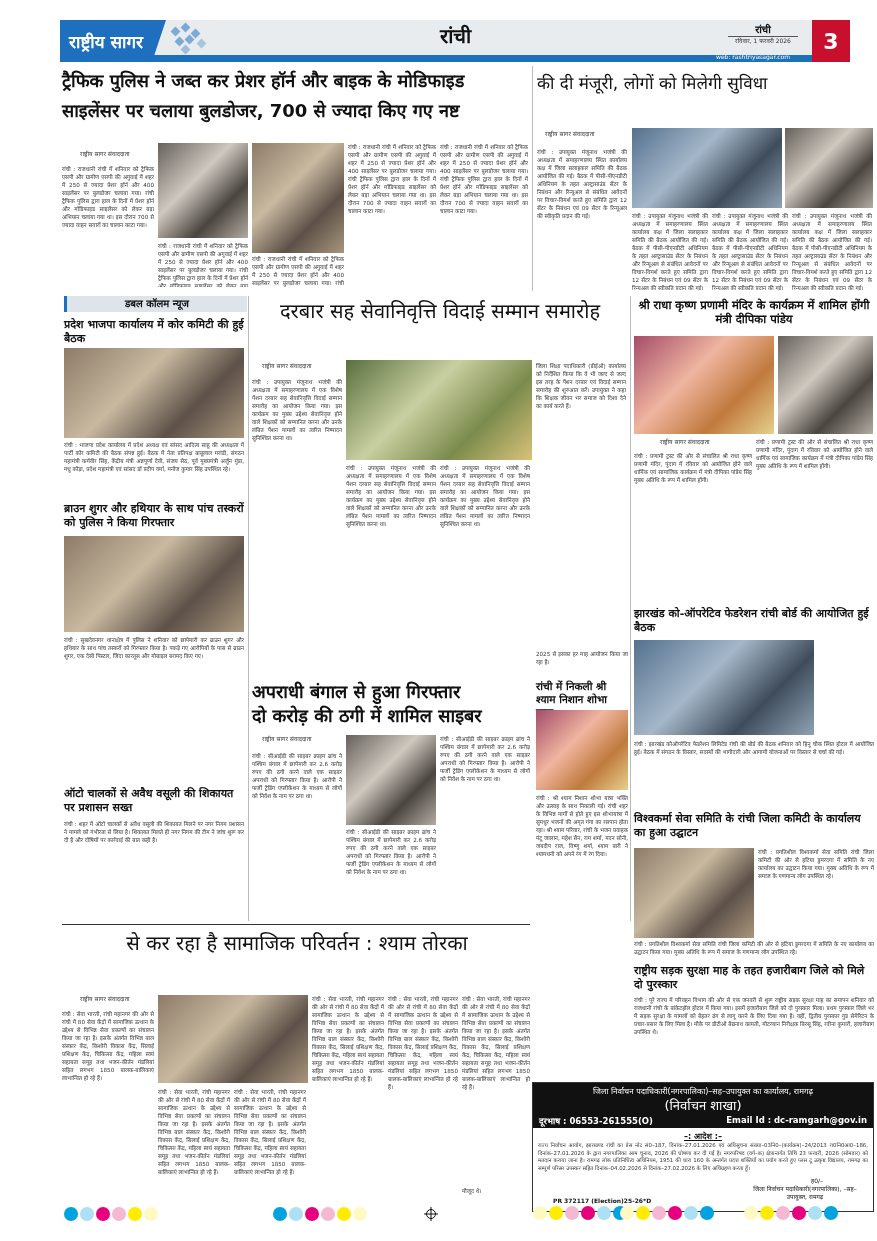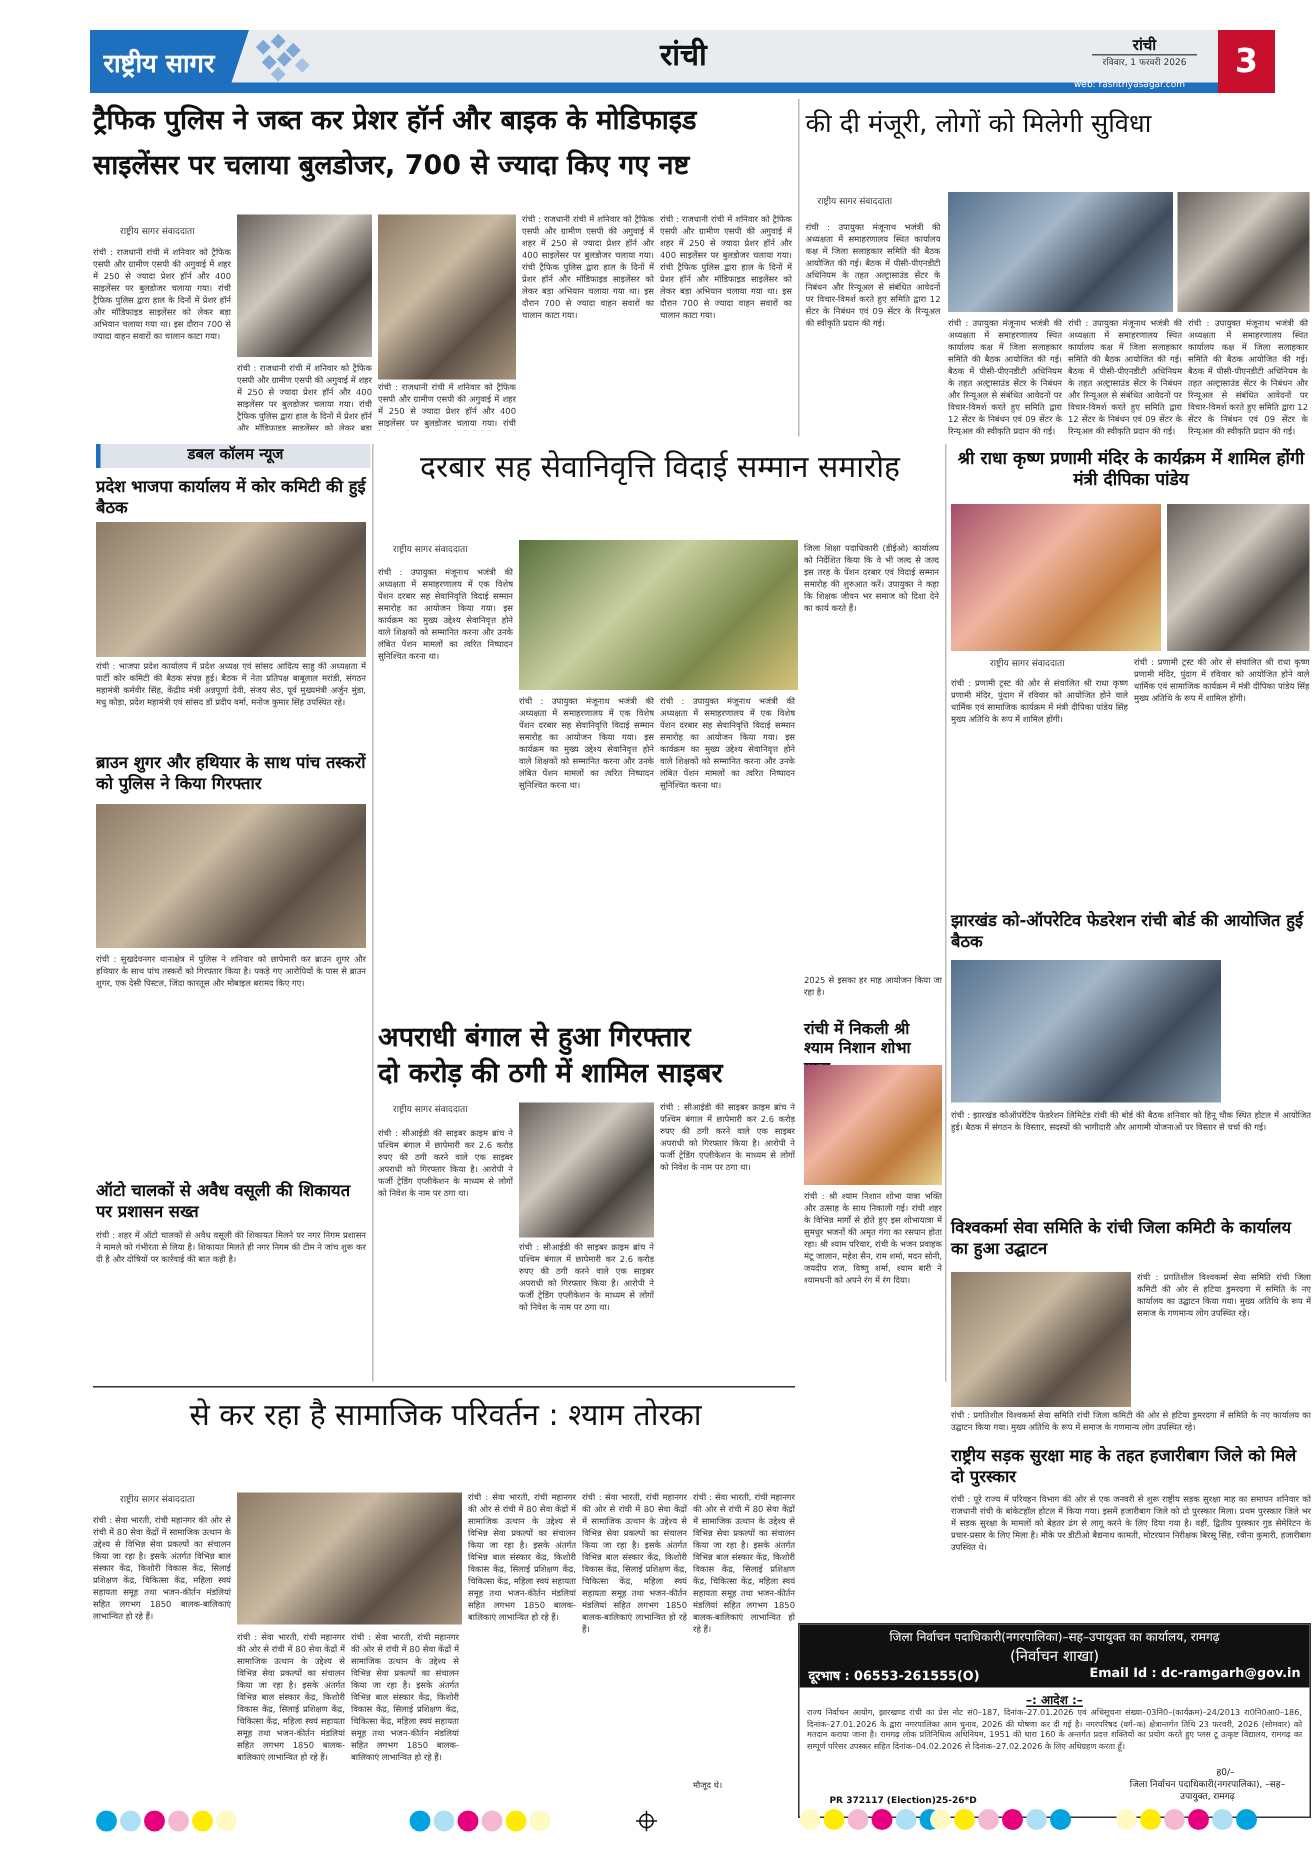--- a/index.html
+++ b/index.html
@@ -147,21 +147,21 @@
 <div class="abs body-text" style="left:158px;top:1088px;width:72px;height:108px;">रांची : सेवा भारती, रांची महानगर की ओर से रांची में 80 सेवा केंद्रों में सामाजिक उत्थान के उद्देश्य से विभिन्न सेवा प्रकल्पों का संचालन किया जा रहा है। इसके अंतर्गत विभिन्न बाल संस्कार केंद्र, किशोरी विकास केंद्र, सिलाई प्रशिक्षण केंद्र, चिकित्सा केंद्र, महिला स्वयं सहायता समूह तथा भजन-कीर्तन मंडलियां सहित लगभग 1850 बालक-बालिकाएं लाभान्वित हो रहे हैं।</div>
 <div class="abs body-text" style="left:234px;top:1088px;width:72px;height:108px;">रांची : सेवा भारती, रांची महानगर की ओर से रांची में 80 सेवा केंद्रों में सामाजिक उत्थान के उद्देश्य से विभिन्न सेवा प्रकल्पों का संचालन किया जा रहा है। इसके अंतर्गत विभिन्न बाल संस्कार केंद्र, किशोरी विकास केंद्र, सिलाई प्रशिक्षण केंद्र, चिकित्सा केंद्र, महिला स्वयं सहायता समूह तथा भजन-कीर्तन मंडलियां सहित लगभग 1850 बालक-बालिकाएं लाभान्वित हो रहे हैं।</div>
 <div class="abs body-text" style="left:312px;top:995px;width:72px;height:201px;">रांची : सेवा भारती, रांची महानगर की ओर से रांची में 80 सेवा केंद्रों में सामाजिक उत्थान के उद्देश्य से विभिन्न सेवा प्रकल्पों का संचालन किया जा रहा है। इसके अंतर्गत विभिन्न बाल संस्कार केंद्र, किशोरी विकास केंद्र, सिलाई प्रशिक्षण केंद्र, चिकित्सा केंद्र, महिला स्वयं सहायता समूह तथा भजन-कीर्तन मंडलियां सहित लगभग 1850 बालक-बालिकाएं लाभान्वित हो रहे हैं।</div>
 <div class="abs body-text" style="left:388px;top:995px;width:70px;height:201px;">रांची : सेवा भारती, रांची महानगर की ओर से रांची में 80 सेवा केंद्रों में सामाजिक उत्थान के उद्देश्य से विभिन्न सेवा प्रकल्पों का संचालन किया जा रहा है। इसके अंतर्गत विभिन्न बाल संस्कार केंद्र, किशोरी विकास केंद्र, सिलाई प्रशिक्षण केंद्र, चिकित्सा केंद्र, महिला स्वयं सहायता समूह तथा भजन-कीर्तन मंडलियां सहित लगभग 1850 बालक-बालिकाएं लाभान्वित हो रहे हैं।</div>
 <div class="abs body-text" style="left:462px;top:995px;width:68px;height:190px;">रांची : सेवा भारती, रांची महानगर की ओर से रांची में 80 सेवा केंद्रों में सामाजिक उत्थान के उद्देश्य से विभिन्न सेवा प्रकल्पों का संचालन किया जा रहा है। इसके अंतर्गत विभिन्न बाल संस्कार केंद्र, किशोरी विकास केंद्र, सिलाई प्रशिक्षण केंद्र, चिकित्सा केंद्र, महिला स्वयं सहायता समूह तथा भजन-कीर्तन मंडलियां सहित लगभग 1850 बालक-बालिकाएं लाभान्वित हो रहे हैं।</div>
 <div class="abs body-text" style="left:462px;top:1187px;width:68px;height:10px;">मौजूद थे।</div>
 
 <div class="abs notice" style="left:532px;top:1058px;width:340px;height:128px;margin-top:24px;">
   <div class="notice-head" style="padding-top:2px;">
     <div>जिला निर्वाचन पदाधिकारी(नगरपालिका)–सह–उपायुक्त का कार्यालय, रामगढ़</div>
-    <div style="font-size:10px;">(निर्वाचन शाखा)</div>
+    <div style="font-size:13px;">(निर्वाचन शाखा)</div>
     <div style="display:flex;justify-content:space-between;padding:1px 6px 2px;font-weight:bold;font-size:8.5px;">
       <span>दूरभाष : 06553-261555(O)</span>
       <span>Email Id : dc-ramgarh@gov.in</span>
     </div>
   </div>
   <div style="text-align:center;font-size:8px;font-weight:bold;text-decoration:underline;margin-top:2px;">–: आदेश :–</div>
   <div class="body-text" style="padding:1px 5px;height:50px;font-size:5.4px;line-height:7.5px;">राज्य निर्वाचन आयोग, झारखण्ड रांची का प्रेस नोट सं0–187, दिनांक–27.01.2026 एवं अधिसूचना संख्या–03नि0–(कार्यक्रम)–24/2013 रा0नि0आ0–186, दिनांक–27.01.2026 के द्वारा नगरपालिका आम चुनाव, 2026 की घोषणा कर दी गई है। नगरपरिषद (वर्ग–क) क्षेत्रान्तर्गत तिथि 23 फरवरी, 2026 (सोमवार) को मतदान कराया जाना है। रामगढ़ लोक प्रतिनिधित्व अधिनियम, 1951 की धारा 160 के अन्तर्गत प्रदत्त शक्तियों का प्रयोग करते हुए प्लस टू उत्कृष्ट विद्यालय, रामगढ़ का सम्पूर्ण परिसर उपस्कर सहित दिनांक–04.02.2026 से दिनांक–27.02.2026 के लिए अधिग्रहण करता हूँ।</div>
   <div style="position:absolute;right:50px;top:94px;font-size:6px;">ह0/–</div>
   <div style="position:absolute;right:8px;top:102px;width:120px;text-align:center;font-size:6px;">जिला निर्वाचन पदाधिकारी(नगरपालिका), –सह–उपायुक्त, रामगढ़</div>
   <div style="position:absolute;left:20px;top:114px;font-size:6px;font-weight:bold;">PR 372117 (Election)25-26*D</div>

